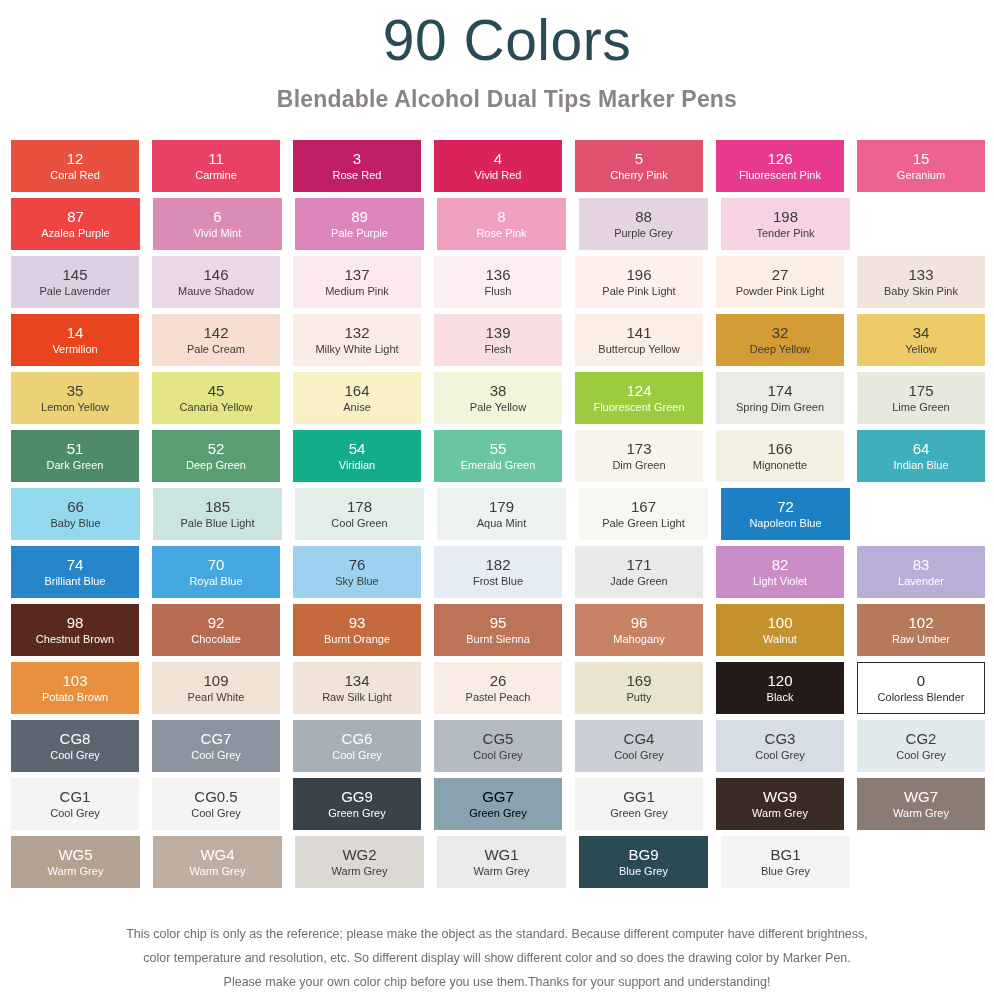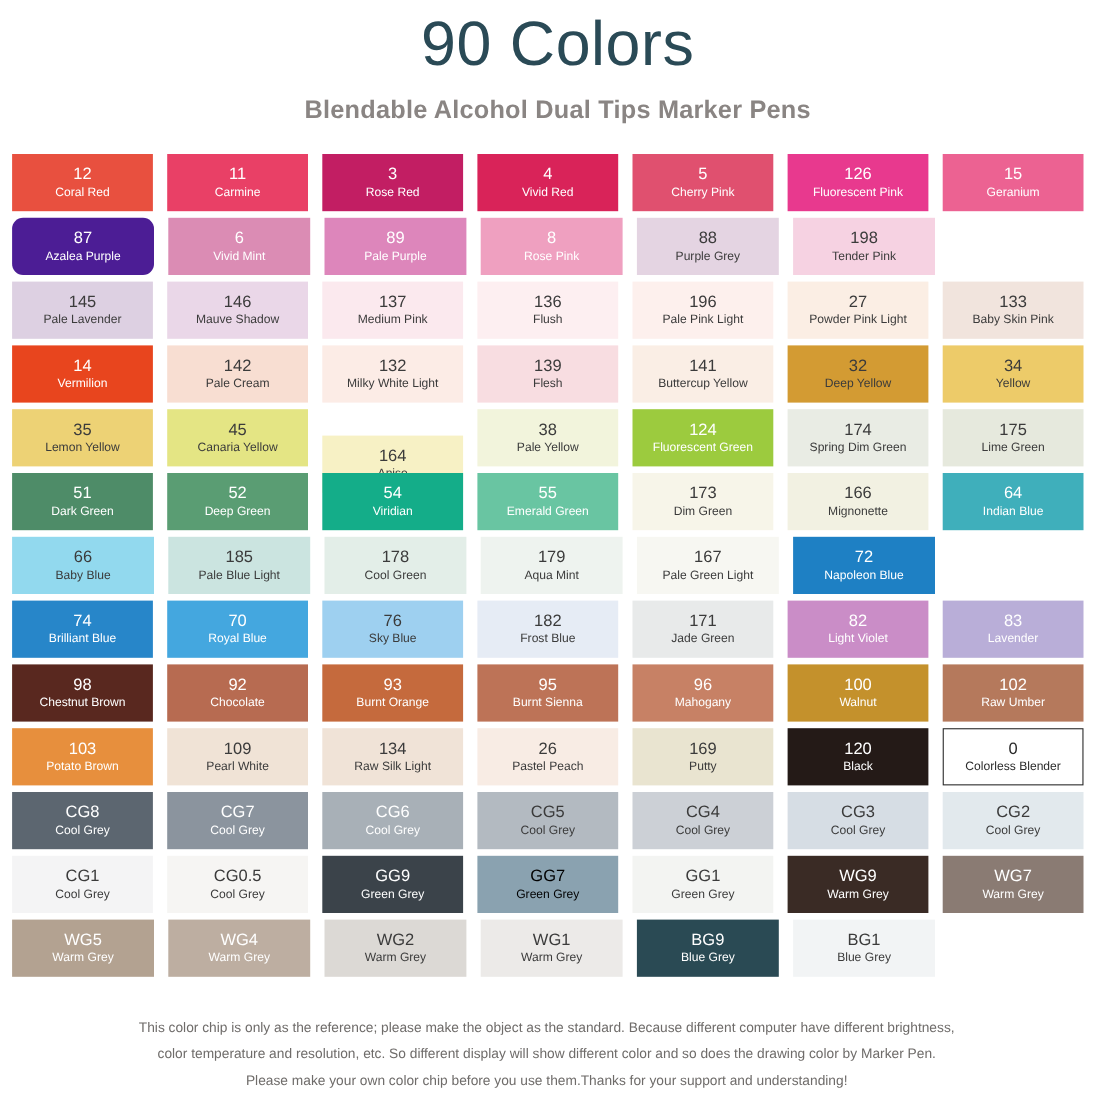--- a/index.html
+++ b/index.html
@@ -133,21 +133,21 @@
         <div class="swatch" style="background-color: rgb(232, 57, 142); color: rgb(255, 255, 255);">
           <div class="code">126</div>
           <div class="name">Fluorescent Pink</div>
         </div>
         <div class="swatch" style="background-color: rgb(236, 98, 146); color: rgb(255, 255, 255);">
           <div class="code">15</div>
           <div class="name">Geranium</div>
         </div>
       </div>
       <div class="row">
-        <div class="swatch" style="background-color: #4c1d95; color: rgb(255, 255, 255); border-radius: 10px;">
+        <div class="swatch" style="background-color: #ef4444; color: rgb(255, 255, 255);">
           <div class="code">87</div>
           <div class="name">Azalea Purple</div>
         </div>
         <div class="swatch" style="background-color: rgb(219, 140, 180); color: rgb(255, 255, 255);">
           <div class="code">6</div>
           <div class="name">Vivid Mint</div>
         </div>
         <div class="swatch" style="background-color: rgb(221, 134, 187); color: rgb(255, 255, 255);">
           <div class="code">89</div>
           <div class="name">Pale Purple</div>
@@ -227,21 +227,21 @@
       </div>
       <div class="row">
         <div class="swatch" style="background-color: rgb(237, 210, 117); color: rgb(59, 59, 59);">
           <div class="code">35</div>
           <div class="name">Lemon Yellow</div>
         </div>
         <div class="swatch" style="background-color: rgb(228, 229, 132); color: rgb(59, 59, 59);">
           <div class="code">45</div>
           <div class="name">Canaria Yellow</div>
         </div>
-        <div class="swatch" style="background-color: rgb(247, 241, 197); color: rgb(59, 59, 59); margin-top: 24px;">
+        <div class="swatch" style="background-color: rgb(247, 241, 197); color: rgb(59, 59, 59);">
           <div class="code">164</div>
           <div class="name">Anise</div>
         </div>
         <div class="swatch" style="background-color: rgb(242, 244, 220); color: rgb(59, 59, 59);">
           <div class="code">38</div>
           <div class="name">Pale Yellow</div>
         </div>
         <div class="swatch" style="background-color: rgb(156, 203, 62); color: rgb(255, 255, 255);">
           <div class="code">124</div>
           <div class="name">Fluorescent Green</div>

